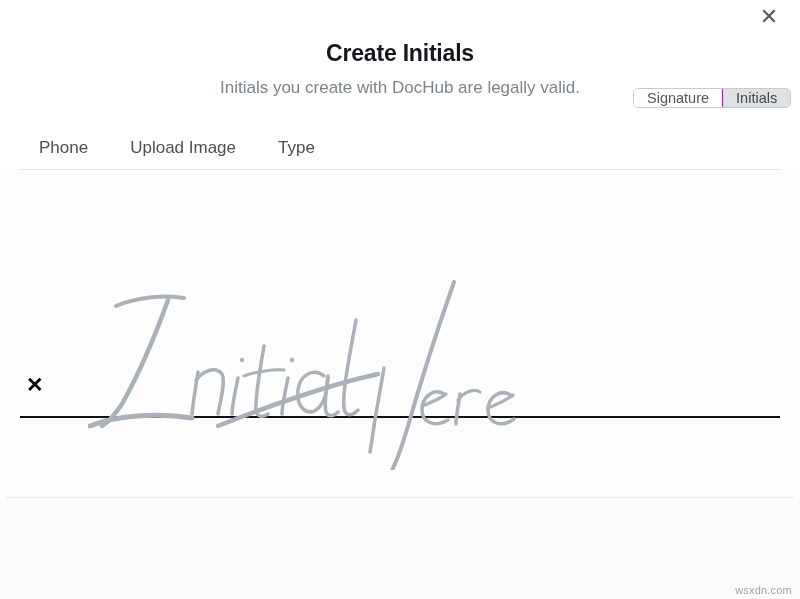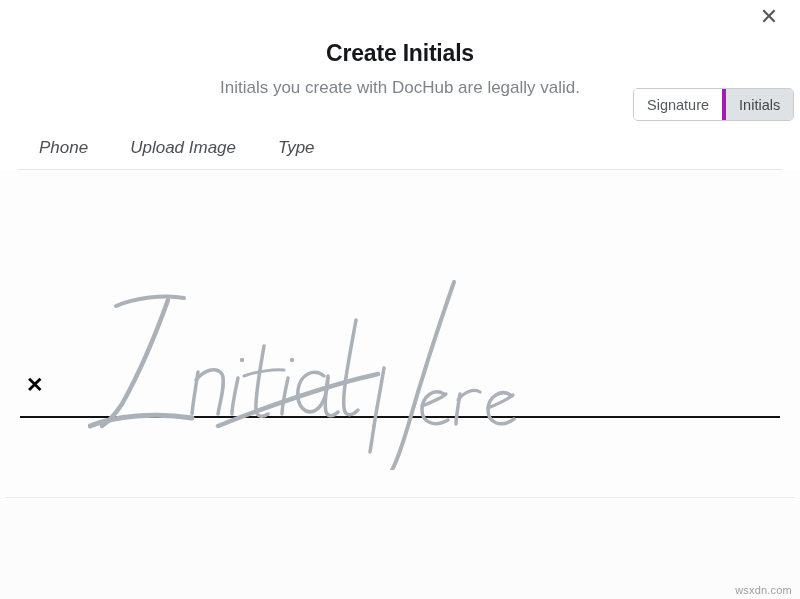--- a/index.html
+++ b/index.html
@@ -71,21 +71,21 @@
     line-height: 1;
     font-weight: 300;
     user-select: none;
   }
 
   
   .segmented {
     position: absolute;
     left: 633px;
     top: 88px;
-    height: 33px;
+    height: 20px;
     display: flex;
     border: 1px solid #c8ccd0;
     border-radius: 5px;
     overflow: hidden;
     background: #ffffff;
     box-sizing: border-box;
   }
   .seg-item {
     display: flex;
     align-items: center;
@@ -93,21 +93,21 @@
     padding: 0 13px;
     font-size: 14.5px;
     color: #55595e;
     cursor: pointer;
     background: #ffffff;
     user-select: none;
     height: 100%;
     box-sizing: border-box;
   }
   .seg-item + .seg-item {
-    border-left: 4px solid #a21caf;
+    border-left: 1px solid #a21caf;
   }
   .seg-item.selected {
     background: #dfe2e5;
     color: #42464b;
   }
 
   
   .tabbar {
     position: absolute;
     left: 0;
@@ -138,21 +138,20 @@
     font-size: 17px;
     color: #4b5054;
     cursor: pointer;
     height: 46px;
     box-sizing: border-box;
     background: transparent;
     border: 1px solid transparent;
     border-bottom: none;
     position: relative;
     user-select: none;
-    font-style: italic;
   }
   .tab.active {
     background: #ffffff;
     border: 1px solid #e0e2e4;
     border-bottom: 1px solid #ffffff;
     border-top-left-radius: 6px;
     border-top-right-radius: 6px;
     color: #3d4145;
     z-index: 3;
   }

